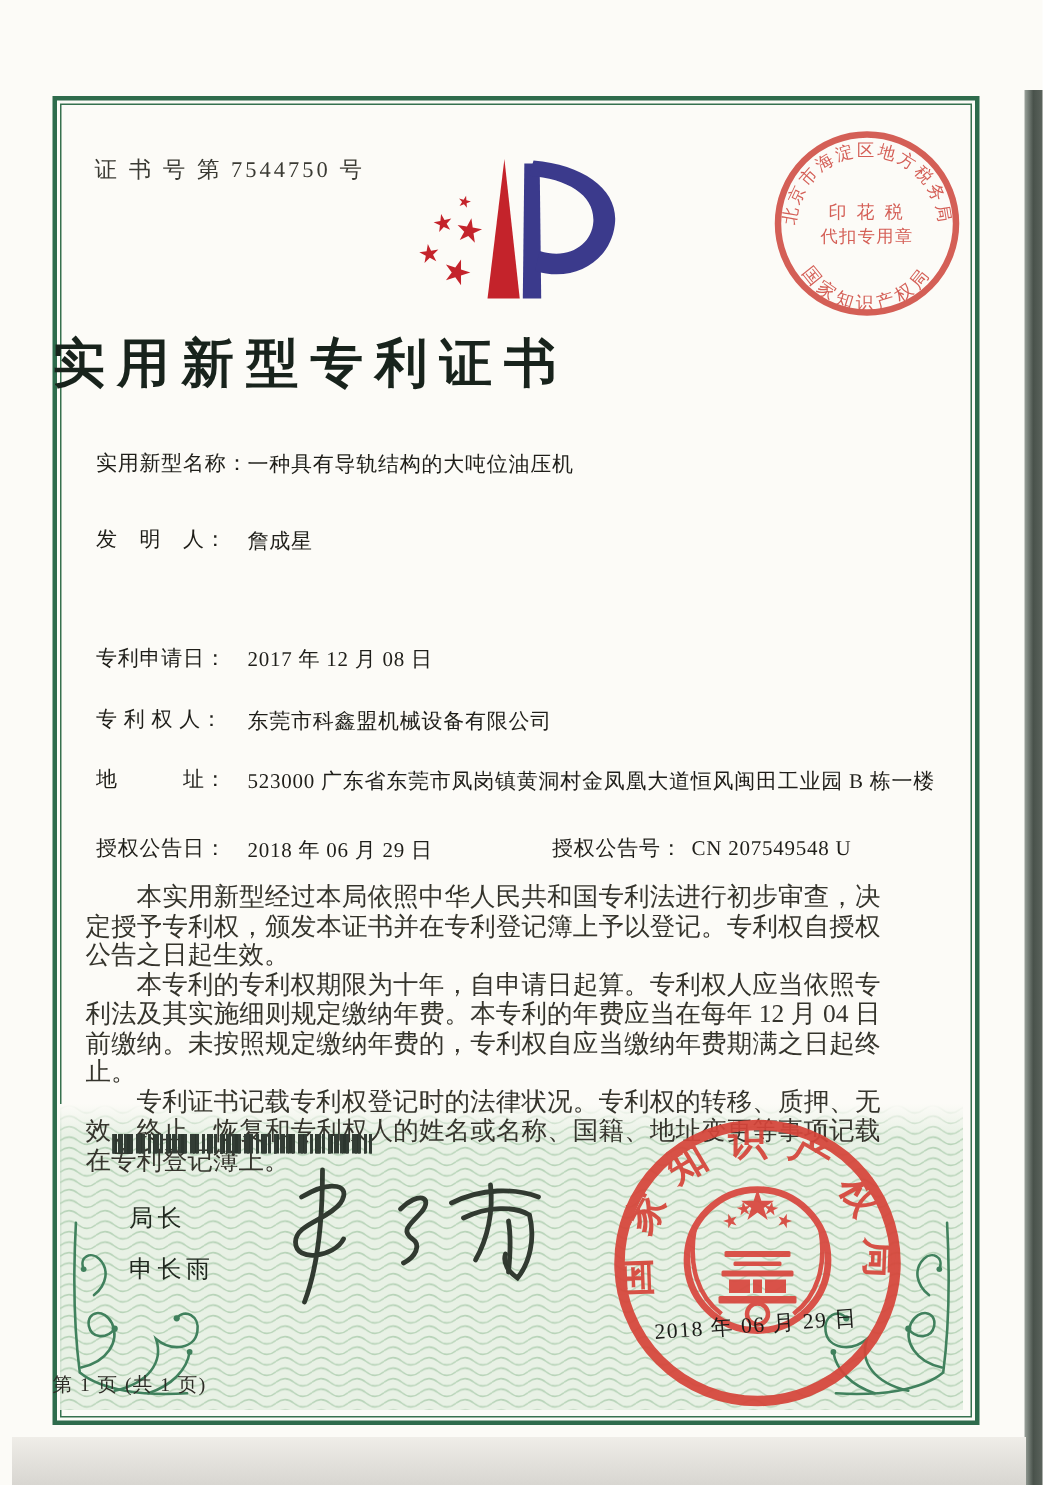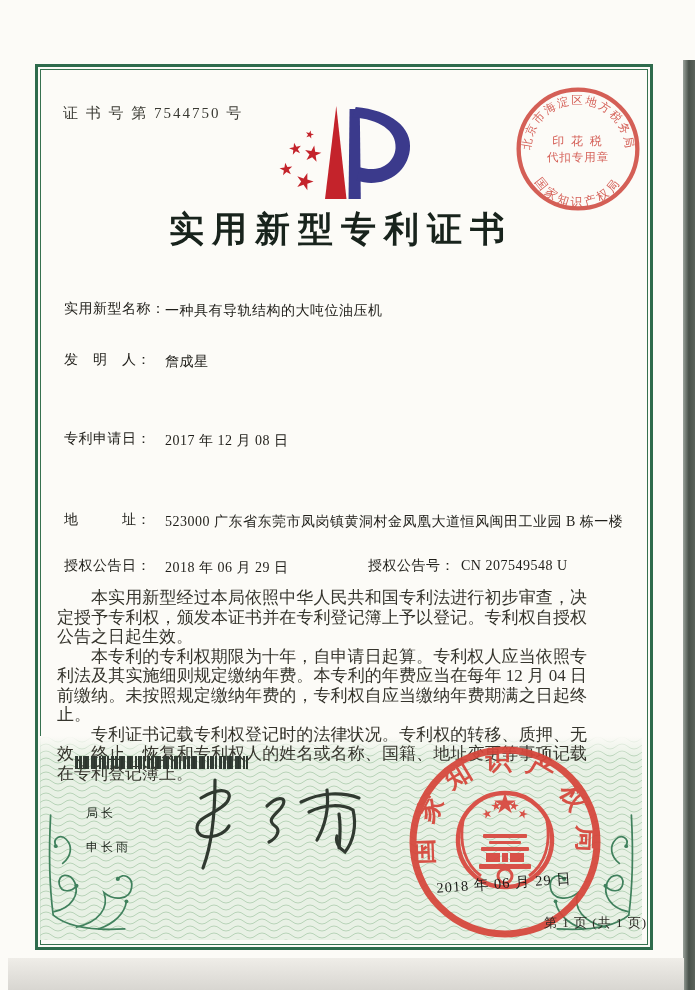--- a/index.html
+++ b/index.html
@@ -15,21 +15,21 @@
     background:linear-gradient(180deg,#efede8,#d8d6d1);}
   
   .frame{position:absolute;left:35px;top:64px;width:612px;height:880px;
     border:3px solid #2e6b4c;background:transparent;}
   .frame-inner{position:absolute;left:2px;top:2px;right:2px;bottom:2px;
     border:1px solid #36714f;}
   
   .cert-no{position:absolute;left:63px;top:104px;font-size:15px;color:#3a3a33;letter-spacing:2px;}
   .logo{position:absolute;left:278px;top:100px;width:138px;height:106px;}
   .tax-stamp{position:absolute;left:511px;top:82px;width:134px;height:134px;opacity:.88;}
-  .title{position:absolute;left:35px;top:206px;width:612px;text-align:center;
+  .title{position:absolute;left:35px;top:219px;width:612px;
     font-size:35px;font-weight:bold;color:#18231c;letter-spacing:8px;}
   
   .row{position:absolute;left:64px;width:540px;font-size:14px;color:#1f1e19;letter-spacing:.5px;}
   .row .lab{display:inline-block;color:#1f1e19;}
   .row .val{position:absolute;left:101px;top:0;display:inline-block;width:462px;line-height:21px;}
   .grant-no-group{position:absolute;left:368px;top:557px;font-size:14px;color:#1f1e19;letter-spacing:.5px;}
   .grant-no-group .val{margin-left:6px;}
   
   .paras{position:absolute;left:57px;top:588px;width:530px;font-size:17px;
     line-height:19.5px;color:#35342c;text-align:justify;}
@@ -37,26 +37,26 @@
   
   .waves{position:absolute;left:40px;top:736px;width:602px;height:204px;}
   .flourish{position:absolute;width:112px;height:132px;}
   .flourish.left{left:42px;top:806px;}
   .flourish.right{left:528px;top:806px;transform:scaleX(-1);}
   .barcode{position:absolute;left:75px;top:756px;width:173px;height:13px;
     background:
       repeating-linear-gradient(90deg,#333d35 0 2px,rgba(0,0,0,0) 2px 4px),
       repeating-linear-gradient(90deg,#333d35 0 1px,rgba(0,0,0,0) 1px 6px),
       repeating-linear-gradient(90deg,#2c362e 0 3px,rgba(0,0,0,0) 3px 9px);}
-  .officer{position:absolute;left:86px;top:796px;font-size:12px;color:#20281f;letter-spacing:3px;line-height:34px;}
+  .officer{position:absolute;left:86px;top:796px;font-size:16px;color:#20281f;letter-spacing:3px;line-height:34px;}
   .signature{position:absolute;left:163px;top:768px;width:218px;height:118px;}
   .big-seal{position:absolute;left:405px;top:742px;width:200px;height:200px;opacity:.93;}
   .seal-date{position:absolute;left:406px;top:874px;width:196px;text-align:center;
     font-size:14.5px;color:#1b1b18;letter-spacing:1px;transform:rotate(-4deg);}
-  .page-no{position:absolute;left:35px;top:914px;width:612px;text-align:right;
+  .page-no{position:absolute;left:35px;top:914px;width:612px;text-align:left;
     font-size:13px;color:#2c2b25;letter-spacing:1px;}
   svg text{font-family:"Liberation Serif","DejaVu Serif",serif;}
 </style>
 </head>
 <body>
 
 <div id="canvas">
 
   <div class="scan-shadow-right"></div>
   <div class="scan-shadow-bottom"></div>
@@ -151,20 +151,24 @@
     <span class="lab">实用新型名称：</span>
     <span class="val">一种具有导轨结构的大吨位油压机</span>
   </div>
   <div class="row" style="top:351px">
     <span class="lab">发　明　人：</span>
     <span class="val">詹成星</span>
   </div>
   <div class="row" style="top:430px">
     <span class="lab">专利申请日：</span>
     <span class="val">2017 年 12 月 08 日</span>
+  </div>
+  <div class="row" style="top:471px">
+    <span class="lab">专 利 权 人：</span>
+    <span class="val">东莞市科鑫盟机械设备有限公司</span>
   </div>
   <div class="row" style="top:511px">
     <span class="lab">地　　　址：</span>
     <span class="val">523000 广东省东莞市凤岗镇黄洞村金凤凰大道恒风闽田工业园 B 栋一楼</span>
   </div>
   <div class="row" style="top:557px">
     <span class="lab">授权公告日：</span>
     <span class="val">2018 年 06 月 29 日</span>
   </div>
   <div class="grant-no-group">

